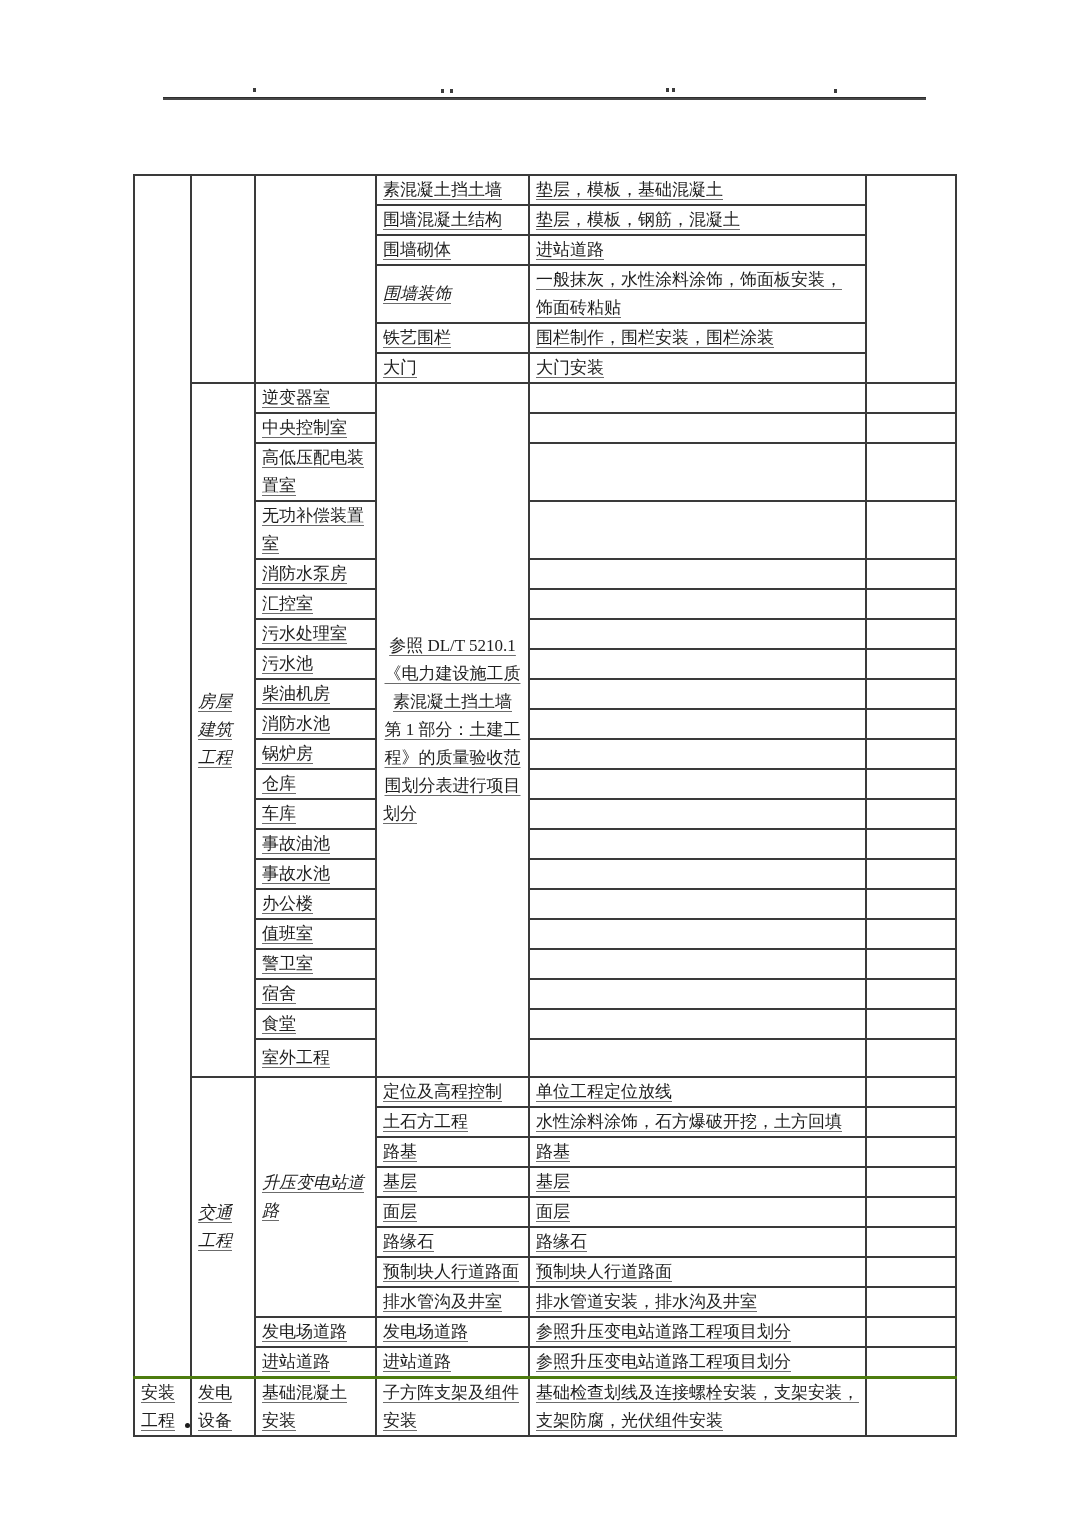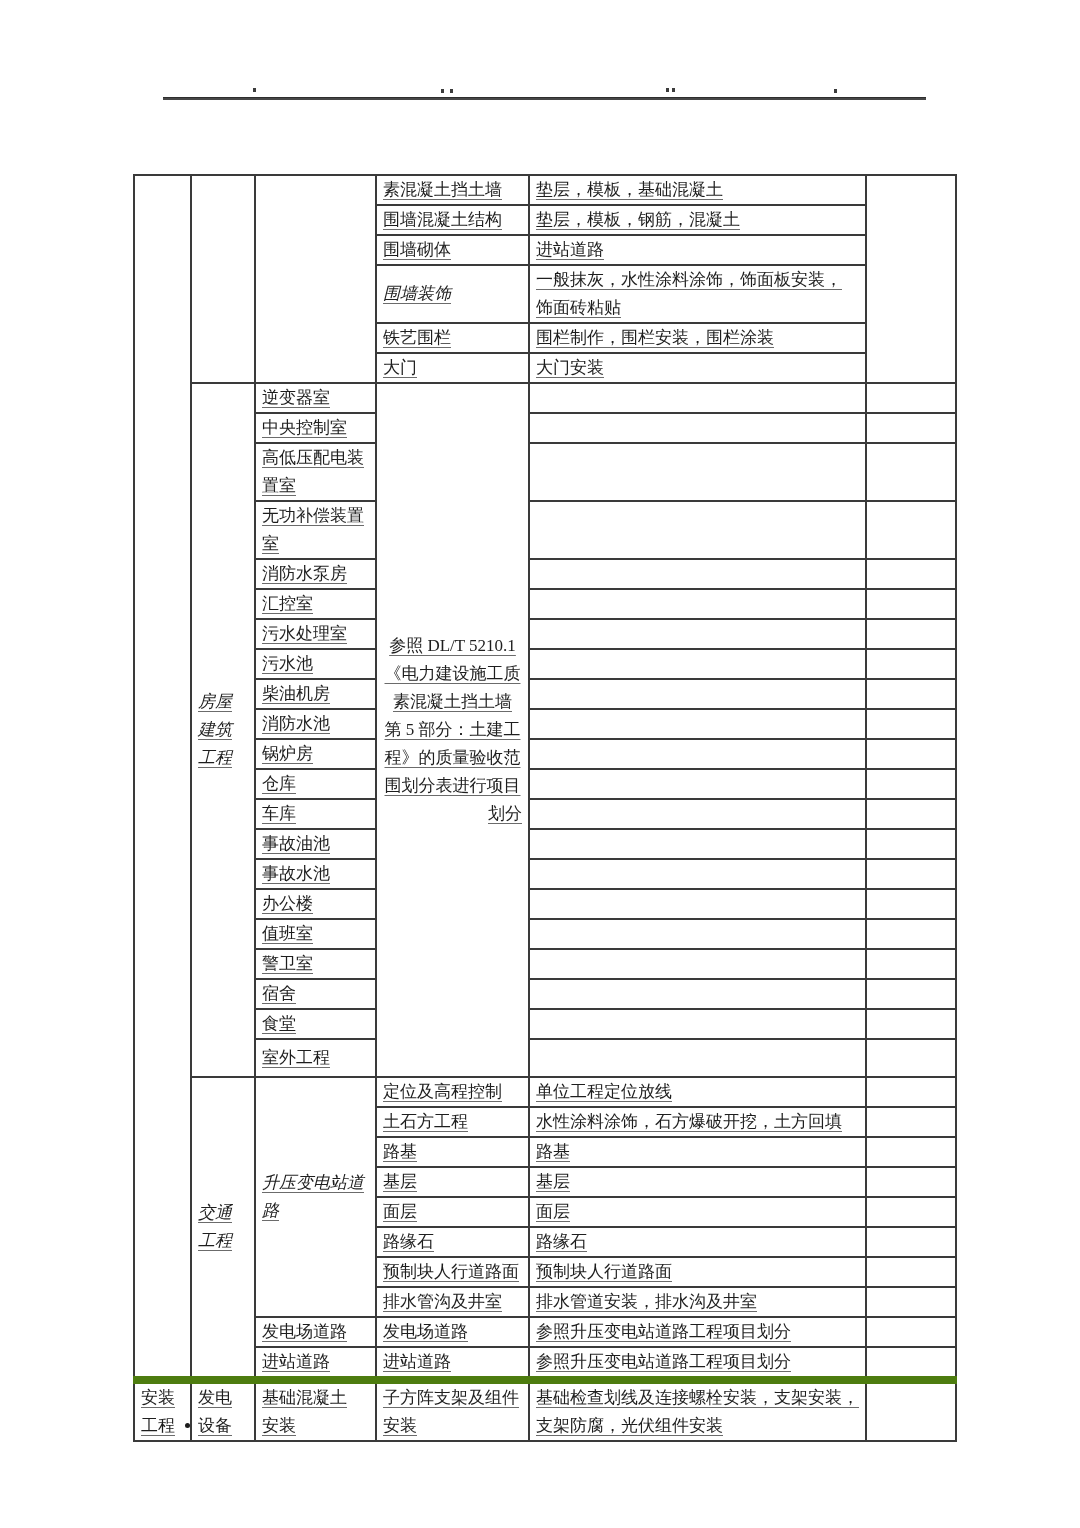--- a/index.html
+++ b/index.html
@@ -15,25 +15,25 @@
 
   table.doc-table{position:absolute;left:133px;top:130px;border-collapse:collapse;
                   table-layout:fixed;font-size:17px;margin-top:44px;}
   table.doc-table td{border:2px solid #3a3a3a;padding:0 6px;line-height:28px;
                      vertical-align:middle;white-space:nowrap;color:#1e1e1e;
                      text-decoration:underline;text-decoration-color:#6b6b6b;
                      text-underline-offset:4px;overflow:hidden;}
   td.ec{text-decoration:none;}
   td.no-top{border-top:none;}
   td.no-bottom{border-bottom:none;}
-  tr.install-row td{border-top:8px solid #4d7c0f;}
+  tr.install-row td{border-top:3px solid #4d7c0f;}
   td.vtop{vertical-align:top;padding-top:9px;font-style:italic;}
   td.ref{padding:0 5px;}
   td.ref div{text-align:center;}
-  td.ref div.center{text-align:right;}
+  td.ref div.center{text-align:left;}
 </style>
 </head>
 <body>
 
 <div class="page">
 
   <div class="header-rule"></div>
   <div class="hdot" style="left:253px;top:88px;"></div>
   <div class="hdot" style="left:441px;top:89px;"></div>
   <div class="hdot" style="left:450px;top:89px;"></div>
@@ -89,21 +89,21 @@
       <td class="vtop" rowspan="21">
         <div>房屋</div>
         <div>建筑</div>
         <div>工程</div>
       </td>
       <td>逆变器室</td>
       <td class="ref" rowspan="21">
         <div>参照 DL/T 5210.1</div>
         <div>《电力建设施工质</div>
         <div>素混凝土挡土墙</div>
-        <div>第 5 部分：土建工</div>
+        <div>第 1 部分：土建工</div>
         <div>程》的质量验收范</div>
         <div>围划分表进行项目</div>
         <div class="center">划分</div>
       </td>
       <td class="ec"></td>
       <td class="ec"></td>
     </tr>
     <tr>
       <td>中央控制室</td>
       <td class="ec"></td>

